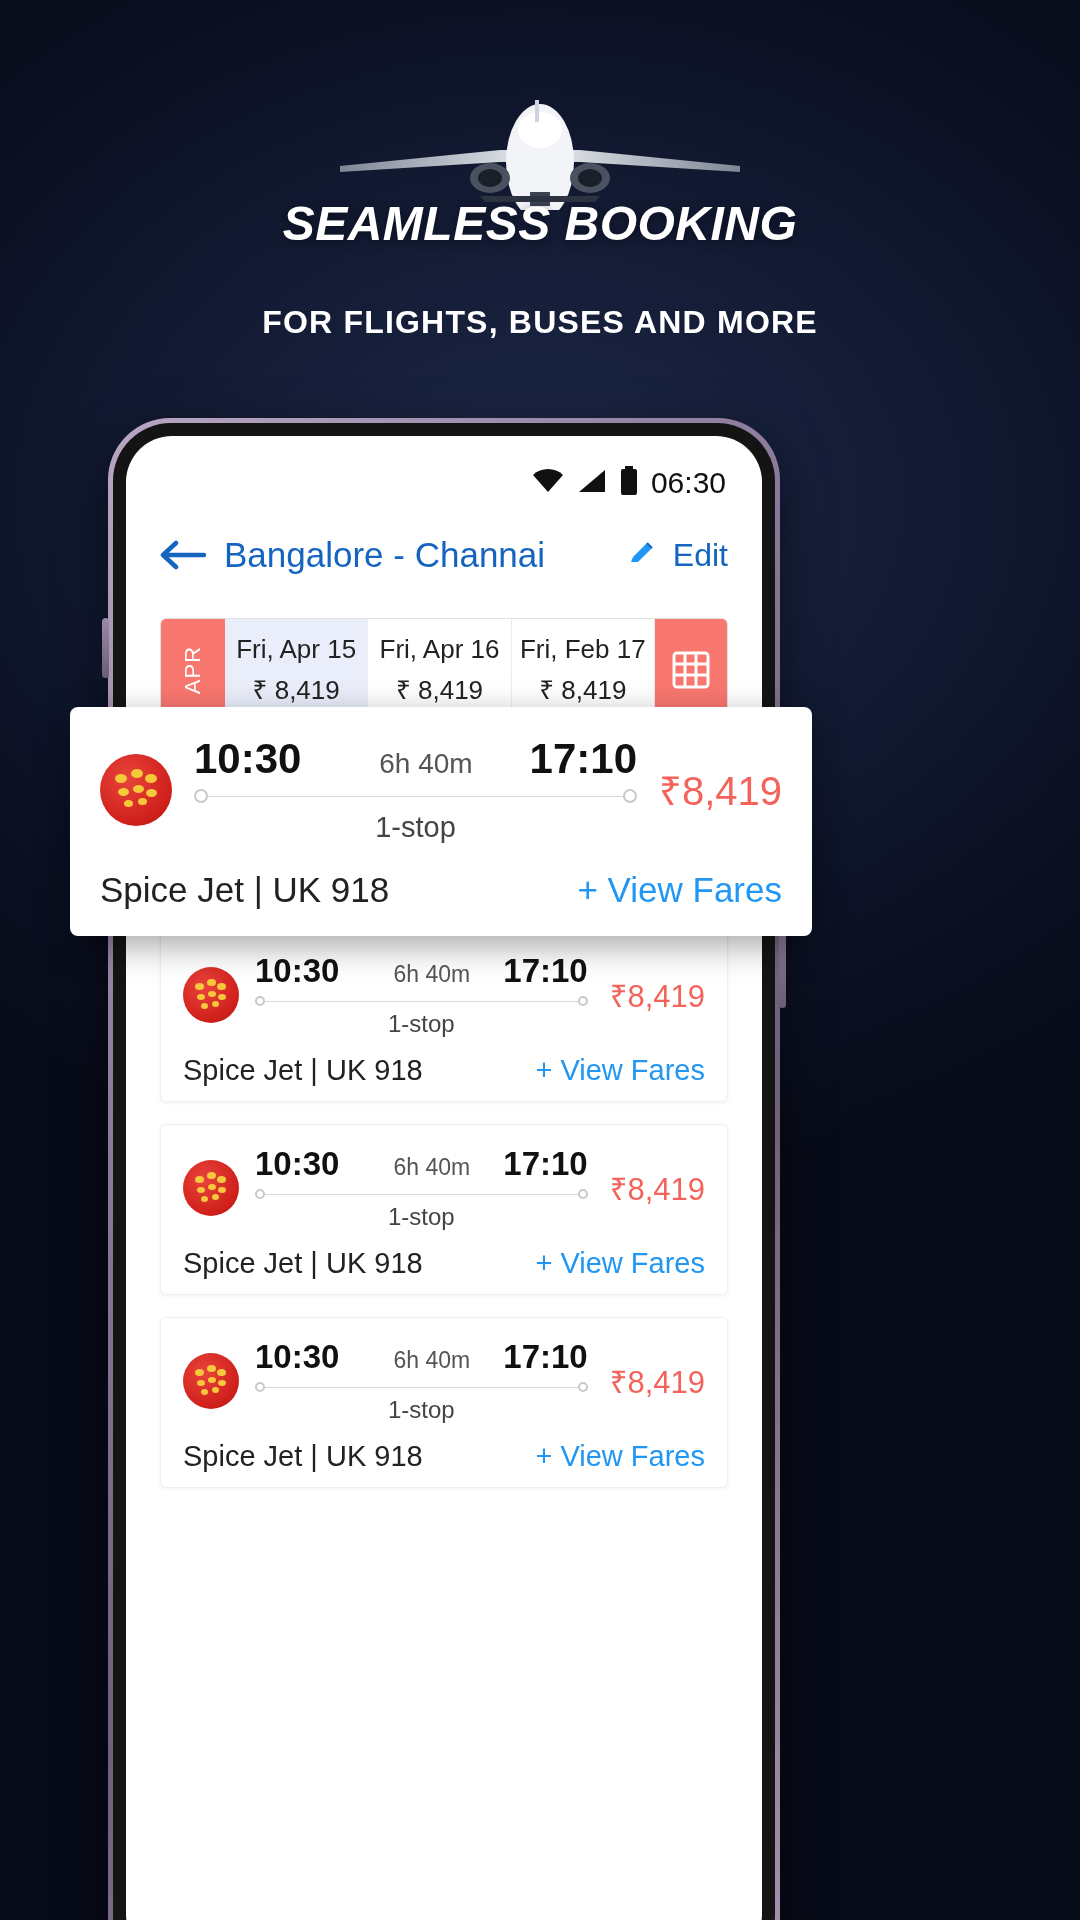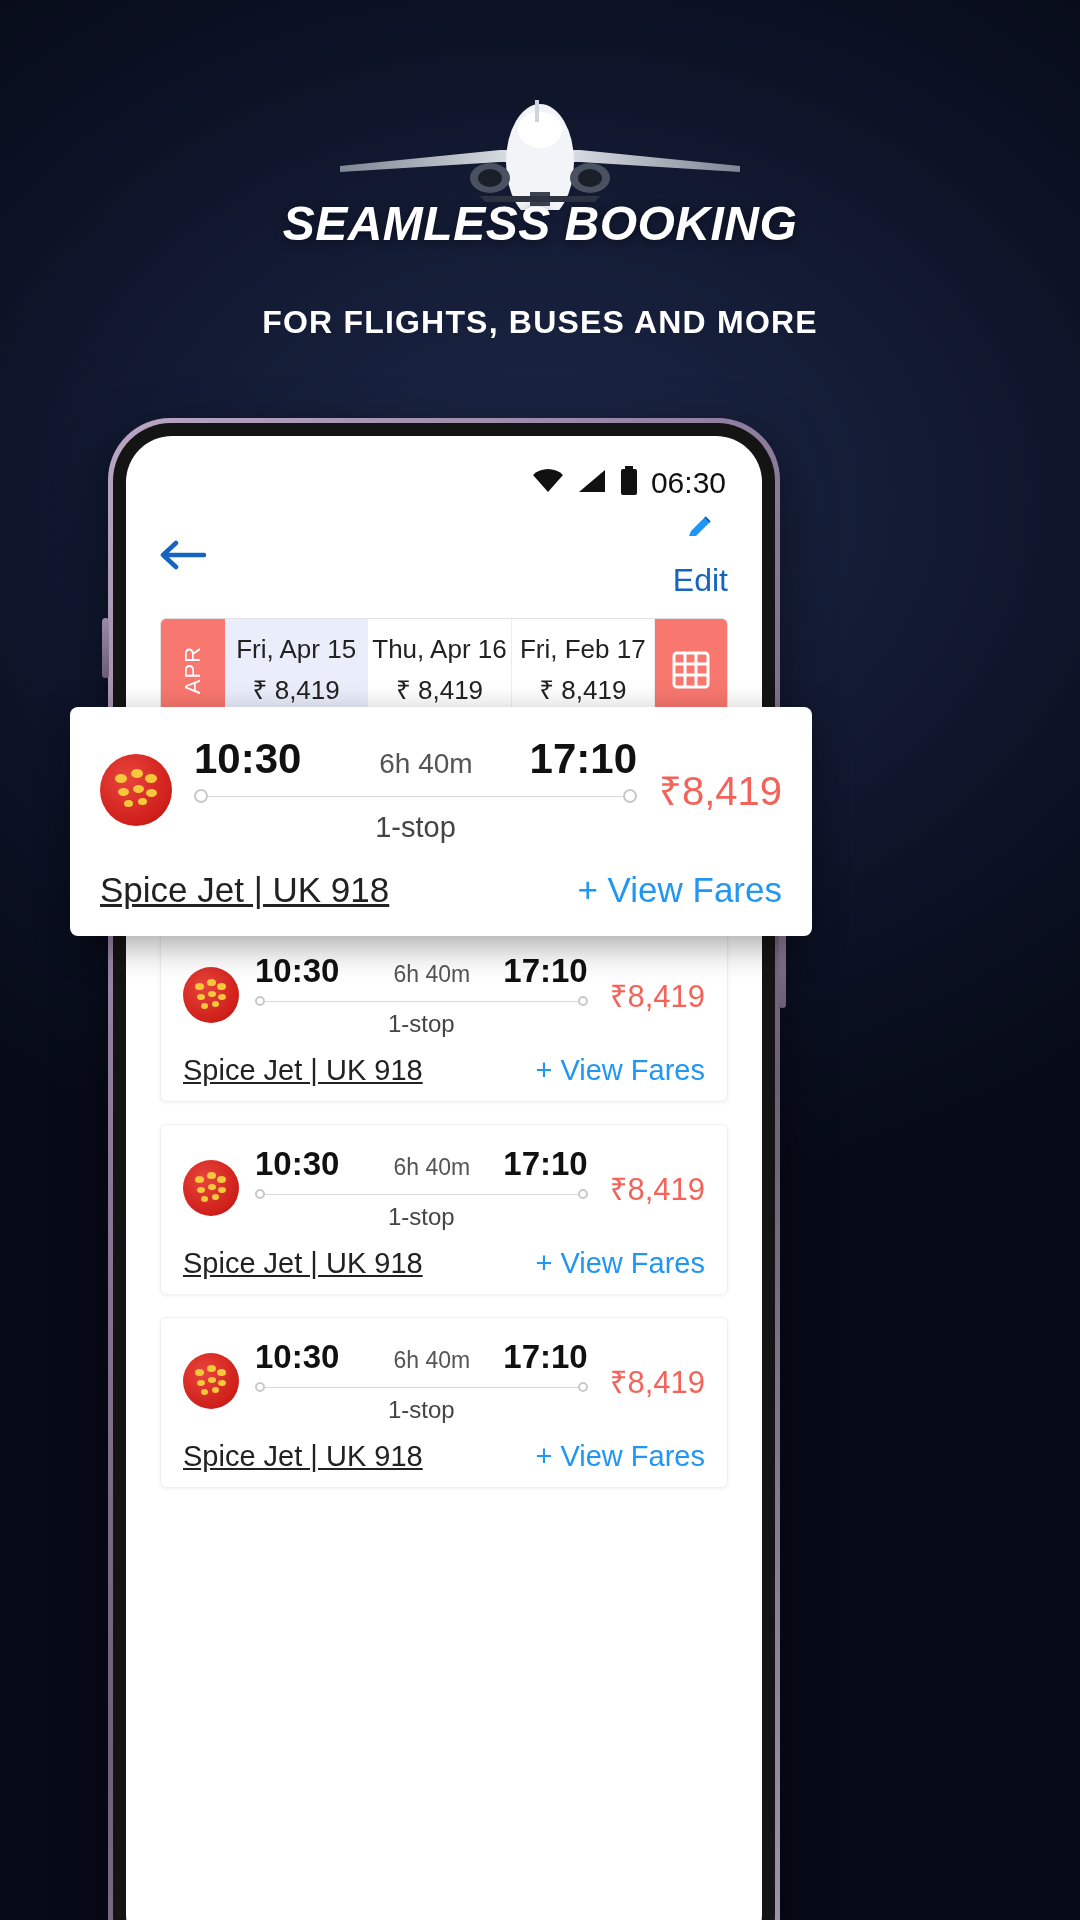--- a/index.html
+++ b/index.html
@@ -77,21 +77,21 @@
 
   
   .app-header {
     display: flex; align-items: center; padding: 6px 34px 0 34px; height: 80px;
   }
   .back-arrow { width: 46px; height: 34px; position: relative; flex: 0 0 auto; }
   .route-title {
     font-size: 35px; color: #1565c0; margin-left: 18px; font-weight: 400;
   }
   .edit-group {
-    margin-left: auto; display: flex; align-items: center; gap: 16px; flex-direction: column;
+    margin-left: auto; display: flex; align-items: center; gap: 16px;
   }
   .edit-label { font-size: 32px; color: #1565c0; }
 
   
   .date-strip {
     margin: 26px 34px 0 34px; height: 104px;
     display: flex; border-radius: 6px; overflow: hidden;
     border: 1px solid #e2e2e2;
   }
   .date-month {
@@ -141,21 +141,21 @@
     display: flex; align-items: center; margin-top: 6px;
   }
   .dot { width: 10px; height: 10px; border-radius: 50%; border: 2px solid #c9c9c9; background: #fff; }
   .line { flex: 1; height: 1px; background: #d8d8d8; }
   .stops { text-align: center; font-size: 24px; color: #444; margin-top: 4px; }
   .price { font-size: 31px; color: #f4635a; margin-left: 22px; white-space: nowrap; }
   .fc-bottom {
     display: flex; align-items: center; justify-content: space-between;
     margin-top: 16px;
   }
-  .airline-name { font-size: 29px; color: #222; text-decoration: underline; }
+  .airline-name { font-size: 29px; color: #222; }
   .view-fares { font-size: 29px; color: #2196f3; }
 
   
   .callout {
     position: absolute; left: 70px; top: 707px; width: 742px;
     background: #ffffff; border-radius: 8px;
     box-shadow: 0 10px 34px rgba(0,0,0,0.35);
     padding: 28px 30px 26px 30px; z-index: 30;
   }
   .callout .airline-logo { width: 72px; height: 72px; margin-right: 22px; }
@@ -223,41 +223,42 @@
         </span>
         <span class="status-time">06:30</span>
       </div>
 
       <div class="app-header">
         <span class="back-arrow">
           <svg width="46" height="34" viewBox="0 0 46 34">
               <path d="M16 5 L3 17 L16 29 M3 17 L44 17" stroke="#1565c0" stroke-width="4.5" fill="none" stroke-linecap="round" stroke-linejoin="round"></path>
             </svg>
         </span>
+        <span class="route-title">Bangalore - Channai</span>
         <span class="edit-group">
           <span>
             <svg width="30" height="30" viewBox="0 0 30 30">
                 <path d="M4 24 L6 19 L20 5 L25 10 L11 24 Z" fill="#2196f3"></path>
                 <path d="M20 5 L25 10" stroke="#1565c0" stroke-width="2"></path>
               </svg>
           </span>
           <span class="edit-label">Edit</span>
         </span>
       </div>
 
       <div class="date-strip">
         <div class="date-month">
           <span>APR</span>
         </div>
         <div class="date-cell active">
           <div class="d">Fri, Apr 15</div>
           <div class="p">₹ 8,419</div>
         </div>
         <div class="date-cell">
-          <div class="d">Thu, Apr 16</div>
+          <div class="d">Fri, Apr 16</div>
           <div class="p">₹ 8,419</div>
         </div>
         <div class="date-cell">
           <div class="d">Fri, Feb 17</div>
           <div class="p">₹ 8,419</div>
         </div>
         <div class="date-cal">
           <svg width="42" height="42" viewBox="0 0 42 42">
             <rect x="4" y="4" width="34" height="34" rx="3" fill="none" stroke="#fff" stroke-width="3"></rect>
             <path d="M4 15 H38 M4 26 H38 M15 4 V38 M26 4 V38" stroke="#fff" stroke-width="3"></path>

